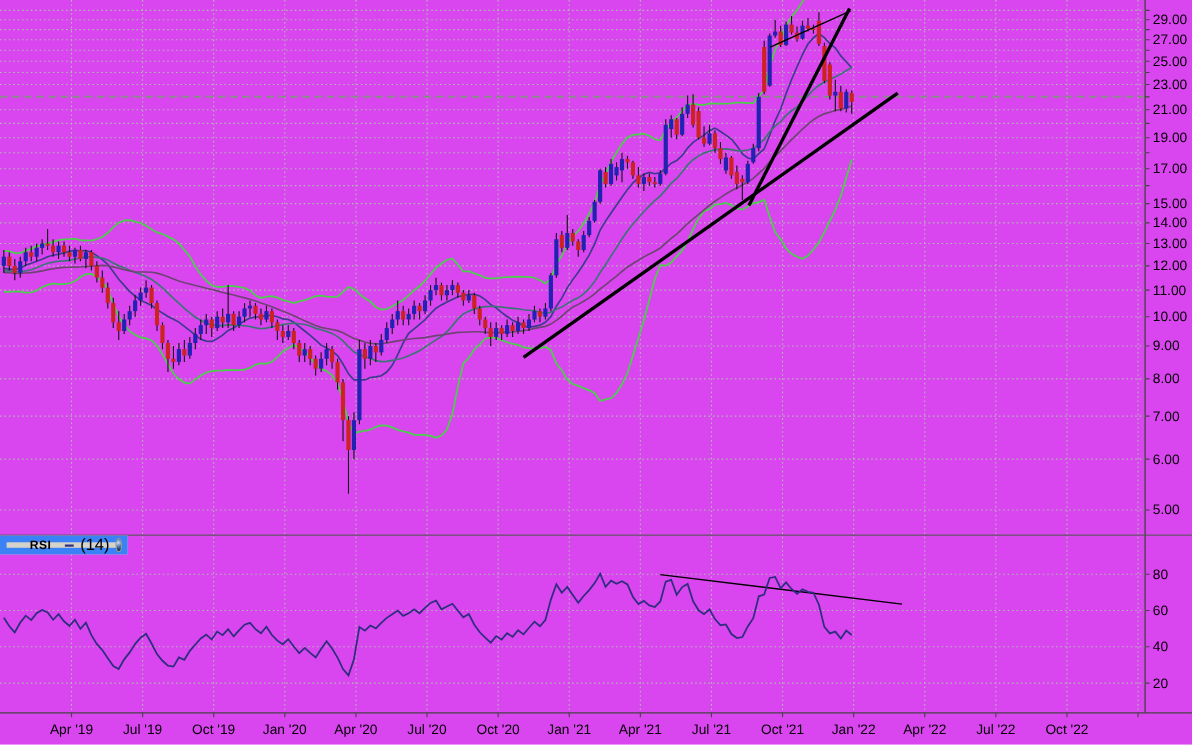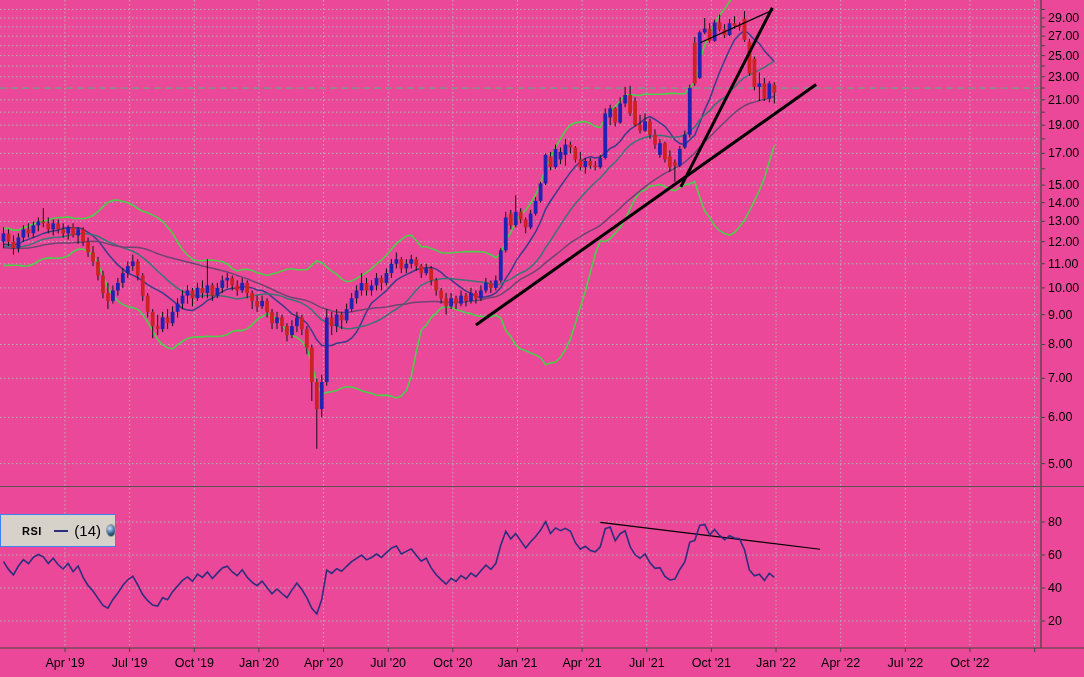--- a/index.html
+++ b/index.html
@@ -1,21 +1,21 @@
 <!DOCTYPE html>
 <html><head>
 <meta charset="utf-8">
 <style>
   html,body{margin:0;padding:0;background:#fff;}
-  .chart-root{position:relative;width:1084px;height:677px;background:#ec4899;
+  .chart-root{position:relative;width:1084px;height:677px;background:#d946ef;
     font-family:"Liberation Sans",sans-serif;overflow:hidden;}
   svg{position:absolute;left:0;top:0;}
   .axis-text{font-family:"Liberation Sans",sans-serif;font-size:12.5px;fill:#000;}
-  .rsi-legend{position:absolute;left:0;top:514px;width:116px;height:33px;
-    background:#d6d2ca;border:1px solid #3b82f6;display:flex;align-items:center;
+  .rsi-legend{position:absolute;left:0;top:487px;width:116px;height:17px;
+    background:#d6d2ca;border:6px solid #3b82f6;display:flex;align-items:center;
     box-sizing:border-box;padding-left:21px;}
   .rsi-title{font-size:11px;font-weight:bold;color:#000;letter-spacing:.5px;}
   .rsi-swatch{width:20px;border-top:2px solid #2e2e7f;margin:0 6px 0 12px;}
   .rsi-params{font-size:15px;color:#000;}
   .rsi-gear{width:11px;height:11px;border-radius:50%;margin-left:6px;
     background:radial-gradient(circle at 35% 30%, #cfe0ff 0%, #4a7aaa 45%, #16304f 85%);
     box-shadow:0 0 0 1px #9a968e;}
   .sep-line{position:absolute;left:0;top:486px;width:1084px;height:1px;background:#555;}
 </style>
 </head>

